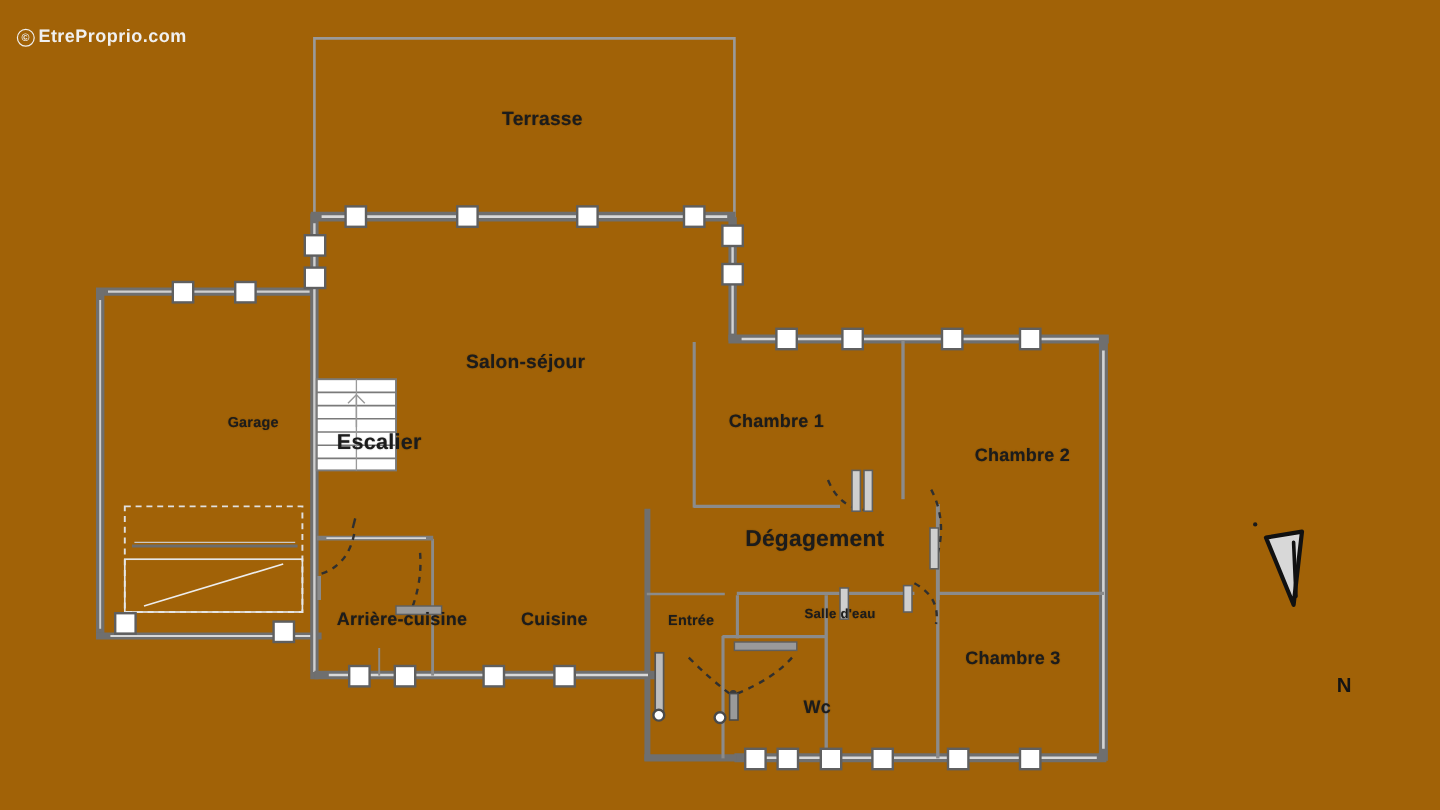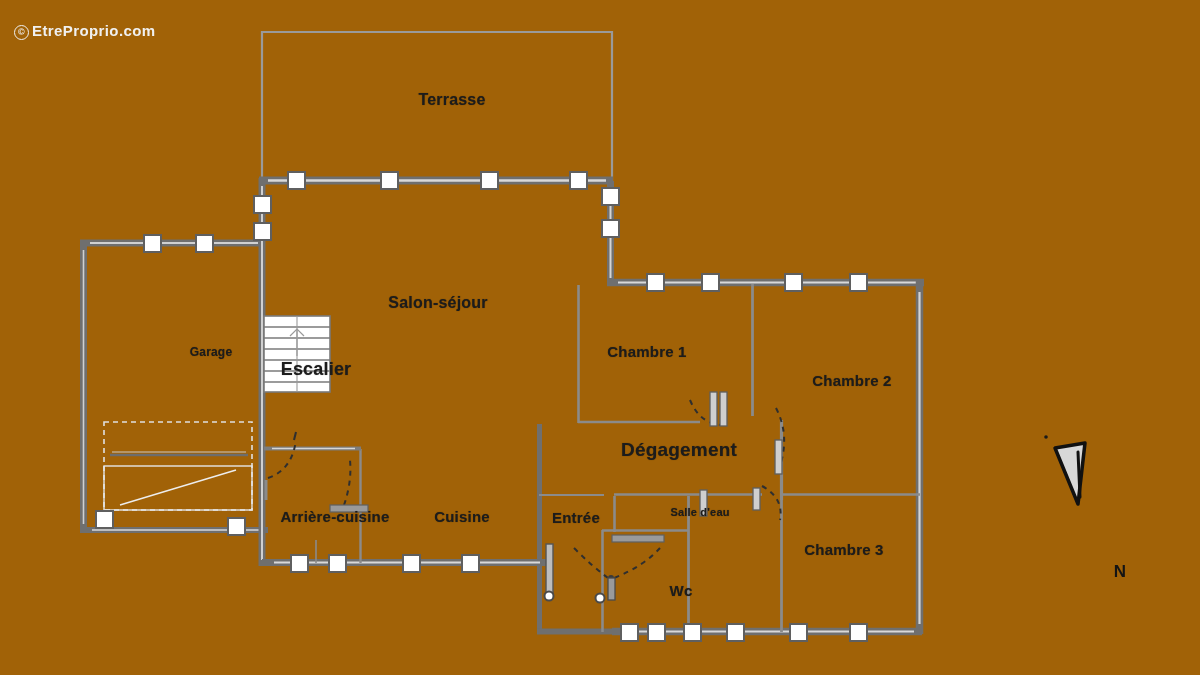--- a/index.html
+++ b/index.html
@@ -250,19 +250,19 @@
   <div class="room-label" style="left:452px; top:100px; font-size:16px;">Terrasse</div>
   <div class="room-label" style="left:438px; top:303px; font-size:16px;">Salon-séjour</div>
   <div class="room-label" style="left:169px; top:352px; font-size:12px;margin-left:42px;">Garage</div>
   <div class="room-label" style="left:316px; top:369px; font-size:18px;">Escalier</div>
   <div class="room-label" style="left:647px; top:351px; font-size:15px;">Chambre 1</div>
   <div class="room-label" style="left:852px; top:380px; font-size:15px;">Chambre 2</div>
   <div class="room-label" style="left:679px; top:450px; font-size:19px;">Dégagement</div>
   <div class="room-label" style="left:462px; top:516px; font-size:15px;">Cuisine</div>
   <div class="room-label" style="left:335px; top:516px; font-size:15px;">Arrière-cuisine</div>
   <div class="room-label" style="left:700px; top:512px; font-size:11px;">Salle d'eau</div>
-  <div class="room-label" style="left:576px; top:517px; font-size:15px;">Entrée</div>
+  <div class="room-label" style="left:576px; top:517px; font-size:12px;">Entrée</div>
   <div class="room-label" style="left:844px; top:549px; font-size:15px;">Chambre 3</div>
   <div class="room-label" style="left:645px; top:590px; font-size:15px;margin-left:36px;">Wc</div>
 
   <div class="title-label" style="left:1120px; top:572px; font-size:17px;">N</div>
 
 </div>
 
 </body></html>

